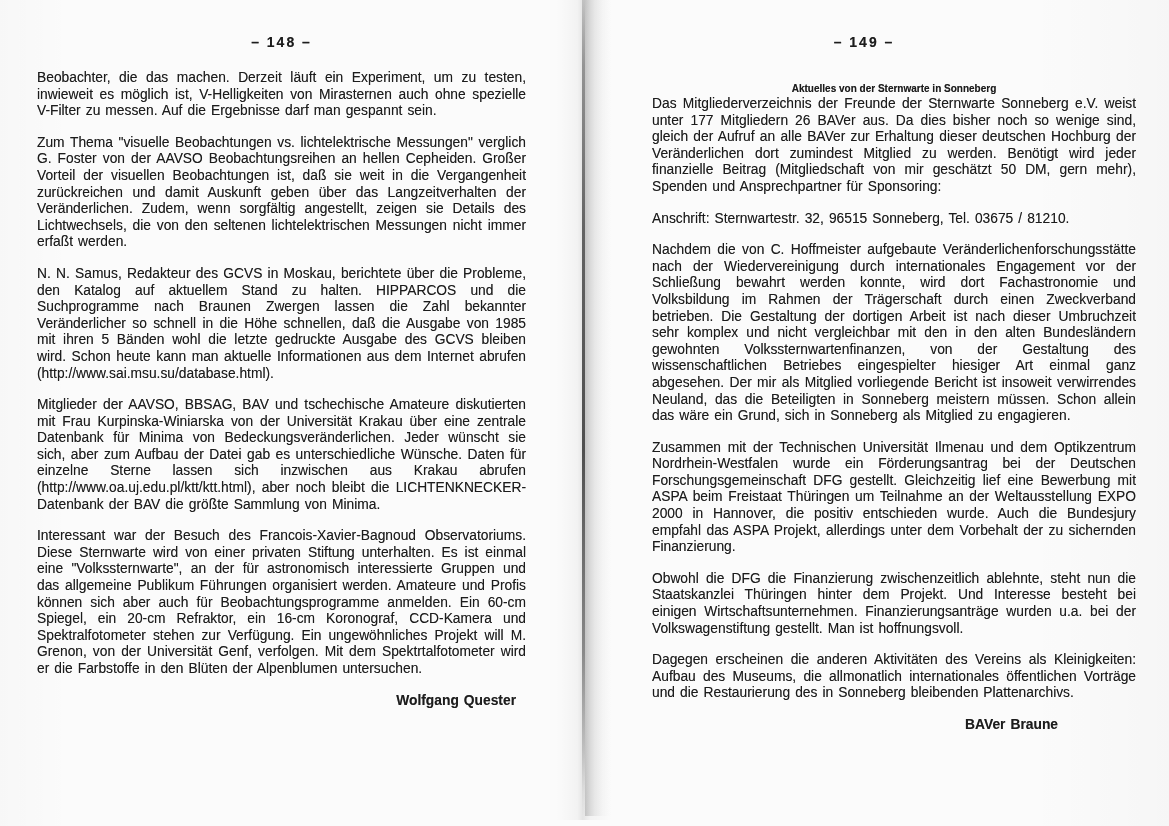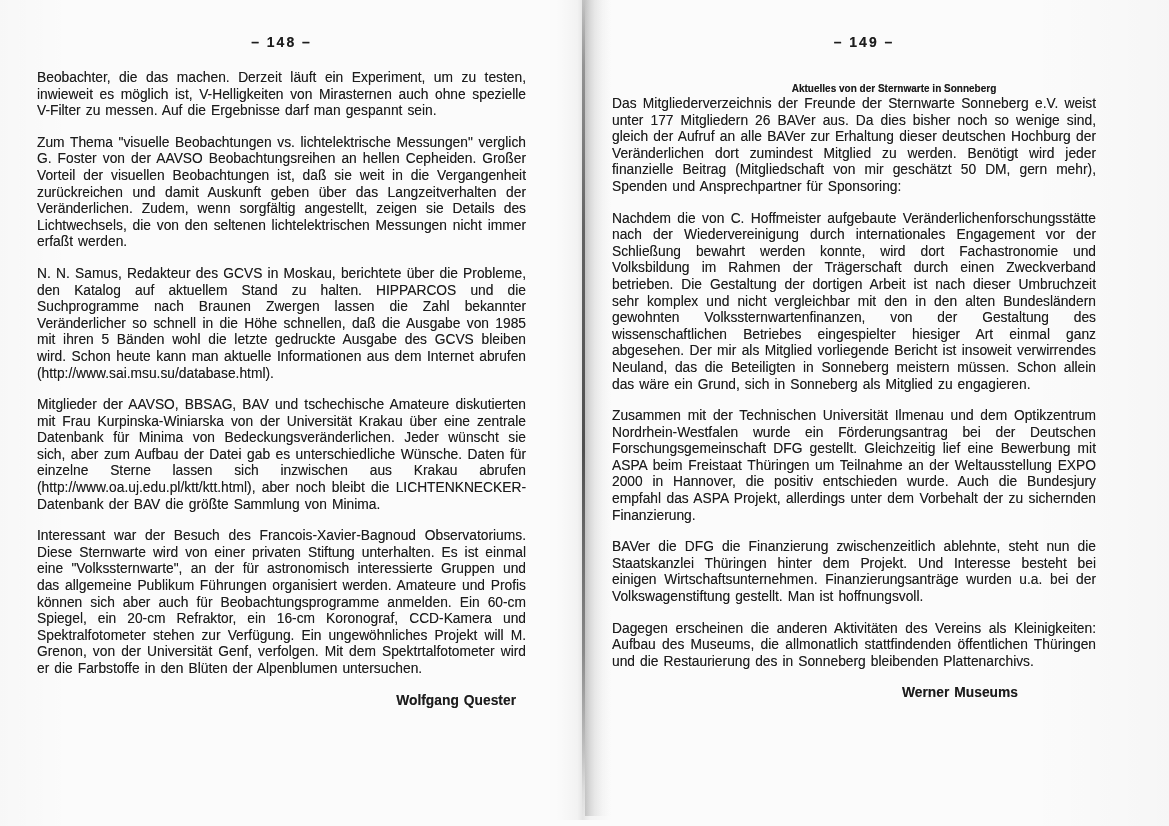--- a/index.html
+++ b/index.html
@@ -88,21 +88,21 @@
 
   .textcol {
     position: absolute;
     font-size: 13.8px;
     line-height: 16.6px;
     text-align: justify;
     word-spacing: 1.2px;
     text-shadow: 0 0 0.5px rgba(20,20,20,0.45);
   }
   #left-col  { left: 37px;  top: 70px; width: 489px; }
-  #right-col { left: 612px; top: 96px; width: 484px; }
+  #right-col { left: 652px; top: 96px; width: 484px; }
 
   .para {
     margin: 0 0 15px 0;
   }
   .signature {
     text-align: right;
     margin-top: 2px;
     font-weight: bold;
   }
   #left-signature  { padding-right: 10px; }
@@ -125,18 +125,19 @@
   <p class="para">Beobachter, die das machen. Derzeit läuft ein Experiment, um zu testen, inwieweit es möglich ist, V-Helligkeiten von Mirasternen auch ohne spezielle V-Filter zu messen. Auf die Ergebnisse darf man gespannt sein.</p>
   <p class="para">Zum Thema "visuelle Beobachtungen vs. lichtelektrische Messungen" verglich G. Foster von der AAVSO Beobachtungsreihen an hellen Cepheiden. Großer Vorteil der visuellen Beobachtungen ist, daß sie weit in die Vergangenheit zurückreichen und damit Auskunft geben über das Langzeitverhalten der Veränderlichen. Zudem, wenn sorgfältig angestellt, zeigen sie Details des Lichtwechsels, die von den seltenen lichtelektrischen Messungen nicht immer erfaßt werden.</p>
   <p class="para">N. N. Samus, Redakteur des GCVS in Moskau, berichtete über die Probleme, den Katalog auf aktuellem Stand zu halten. HIPPARCOS und die Suchprogramme nach Braunen Zwergen lassen die Zahl bekannter Veränderlicher so schnell in die Höhe schnellen, daß die Ausgabe von 1985 mit ihren 5 Bänden wohl die letzte gedruckte Ausgabe des GCVS bleiben wird. Schon heute kann man aktuelle Informationen aus dem Internet abrufen (http://www.sai.msu.su/database.html).</p>
   <p class="para">Mitglieder der AAVSO, BBSAG, BAV und tschechische Amateure diskutierten mit Frau Kurpinska-Winiarska von der Universität Krakau über eine zentrale Datenbank für Minima von Bedeckungsveränderlichen. Jeder wünscht sie sich, aber zum Aufbau der Datei gab es unterschiedliche Wünsche. Daten für einzelne Sterne lassen sich inzwischen aus Krakau abrufen (http://www.oa.uj.edu.pl/ktt/ktt.html), aber noch bleibt die LICHTENKNECKER-Datenbank der BAV die größte Sammlung von Minima.</p>
   <p class="para">Interessant war der Besuch des Francois-Xavier-Bagnoud Observatoriums. Diese Sternwarte wird von einer privaten Stiftung unterhalten. Es ist einmal eine "Volkssternwarte", an der für astronomisch interessierte Gruppen und das allgemeine Publikum Führungen organisiert werden. Amateure und Profis können sich aber auch für Beobachtungsprogramme anmelden. Ein 60-cm Spiegel, ein 20-cm Refraktor, ein 16-cm Koronograf, CCD-Kamera und Spektralfotometer stehen zur Verfügung. Ein ungewöhnliches Projekt will M. Grenon, von der Universität Genf, verfolgen. Mit dem Spektrtalfotometer wird er die Farbstoffe in den Blüten der Alpenblumen untersuchen.</p>
   <div id="left-signature" class="signature">Wolfgang Quester</div>
 </div>
 
 <div id="right-col" class="textcol">
   <p class="para">Das Mitgliederverzeichnis der Freunde der Sternwarte Sonneberg e.V. weist unter 177 Mitgliedern 26 BAVer aus. Da dies bisher noch so wenige sind, gleich der Aufruf an alle BAVer zur Erhaltung dieser deutschen Hochburg der Veränderlichen dort zumindest Mitglied zu werden. Benötigt wird jeder finanzielle Beitrag (Mitgliedschaft von mir geschätzt 50 DM, gern mehr), Spenden und Ansprechpartner für Sponsoring:</p>
+  <p class="para">Anschrift: Sternwartestr. 32, 96515 Sonneberg, Tel. 03675 / 81210.</p>
   <p class="para">Nachdem die von C. Hoffmeister aufgebaute Veränderlichenforschungsstätte nach der Wiedervereinigung durch internationales Engagement vor der Schließung bewahrt werden konnte, wird dort Fachastronomie und Volksbildung im Rahmen der Trägerschaft durch einen Zweckverband betrieben. Die Gestaltung der dortigen Arbeit ist nach dieser Umbruchzeit sehr komplex und nicht vergleichbar mit den in den alten Bundesländern gewohnten Volkssternwartenfinanzen, von der Gestaltung des wissenschaftlichen Betriebes eingespielter hiesiger Art einmal ganz abgesehen. Der mir als Mitglied vorliegende Bericht ist insoweit verwirrendes Neuland, das die Beteiligten in Sonneberg meistern müssen. Schon allein das wäre ein Grund, sich in Sonneberg als Mitglied zu engagieren.</p>
   <p class="para">Zusammen mit der Technischen Universität Ilmenau und dem Optikzentrum Nordrhein-Westfalen wurde ein Förderungsantrag bei der Deutschen Forschungsgemeinschaft DFG gestellt. Gleichzeitig lief eine Bewerbung mit ASPA beim Freistaat Thüringen um Teilnahme an der Weltausstellung EXPO 2000 in Hannover, die positiv entschieden wurde. Auch die Bundesjury empfahl das ASPA Projekt, allerdings unter dem Vorbehalt der zu sichernden Finanzierung.</p>
-  <p class="para">BAVer die DFG die Finanzierung zwischenzeitlich ablehnte, steht nun die Staatskanzlei Thüringen hinter dem Projekt. Und Interesse besteht bei einigen Wirtschaftsunternehmen. Finanzierungsanträge wurden u.a. bei der Volkswagenstiftung gestellt. Man ist hoffnungsvoll.</p>
-  <p class="para">Dagegen erscheinen die anderen Aktivitäten des Vereins als Kleinigkeiten: Aufbau des Museums, die allmonatlich stattfindenden öffentlichen Thüringen und die Restaurierung des in Sonneberg bleibenden Plattenarchivs.</p>
-  <div id="right-signature" class="signature">Werner Museums</div>
+  <p class="para">Obwohl die DFG die Finanzierung zwischenzeitlich ablehnte, steht nun die Staatskanzlei Thüringen hinter dem Projekt. Und Interesse besteht bei einigen Wirtschaftsunternehmen. Finanzierungsanträge wurden u.a. bei der Volkswagenstiftung gestellt. Man ist hoffnungsvoll.</p>
+  <p class="para">Dagegen erscheinen die anderen Aktivitäten des Vereins als Kleinigkeiten: Aufbau des Museums, die allmonatlich internationales öffentlichen Vorträge und die Restaurierung des in Sonneberg bleibenden Plattenarchivs.</p>
+  <div id="right-signature" class="signature">BAVer Braune</div>
 </div>
 
 </body></html>

